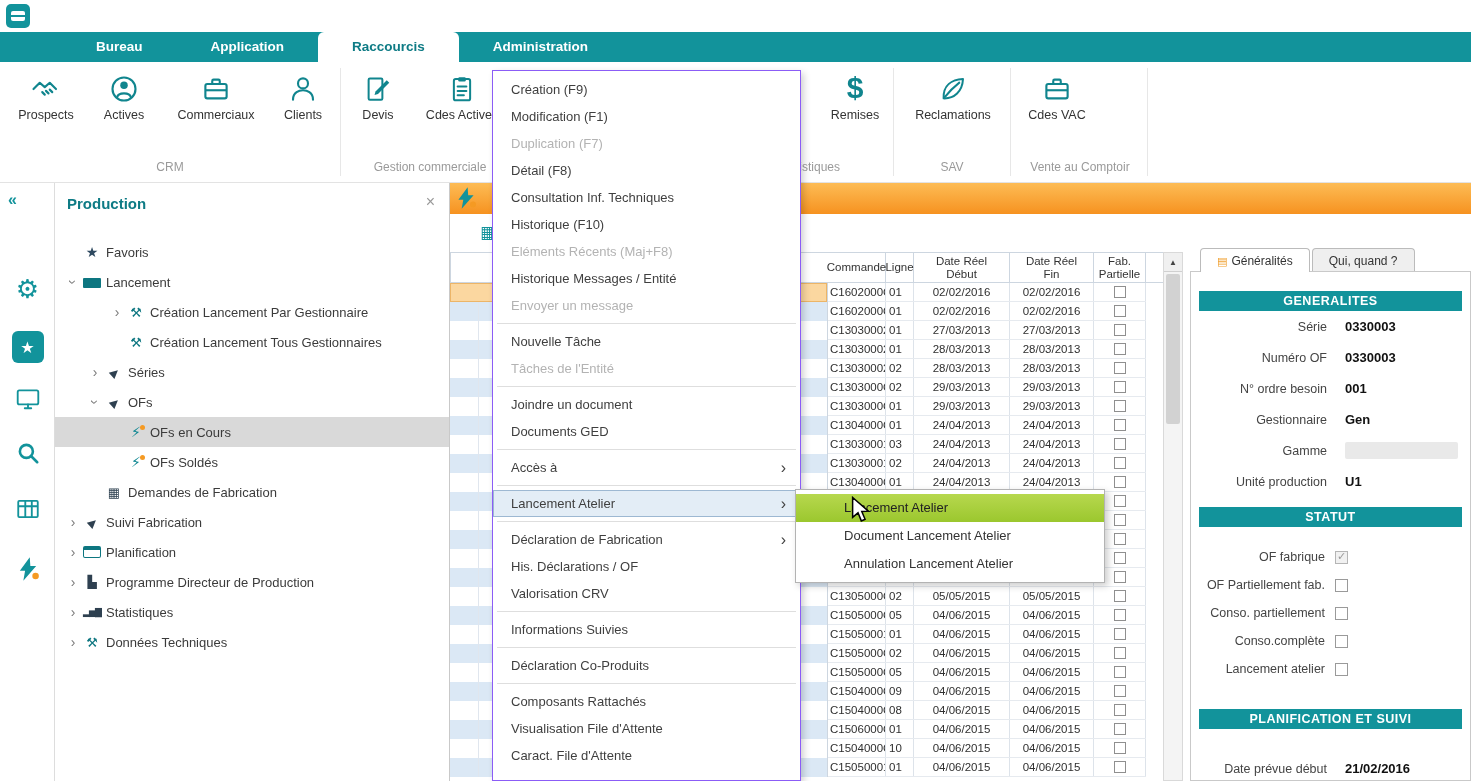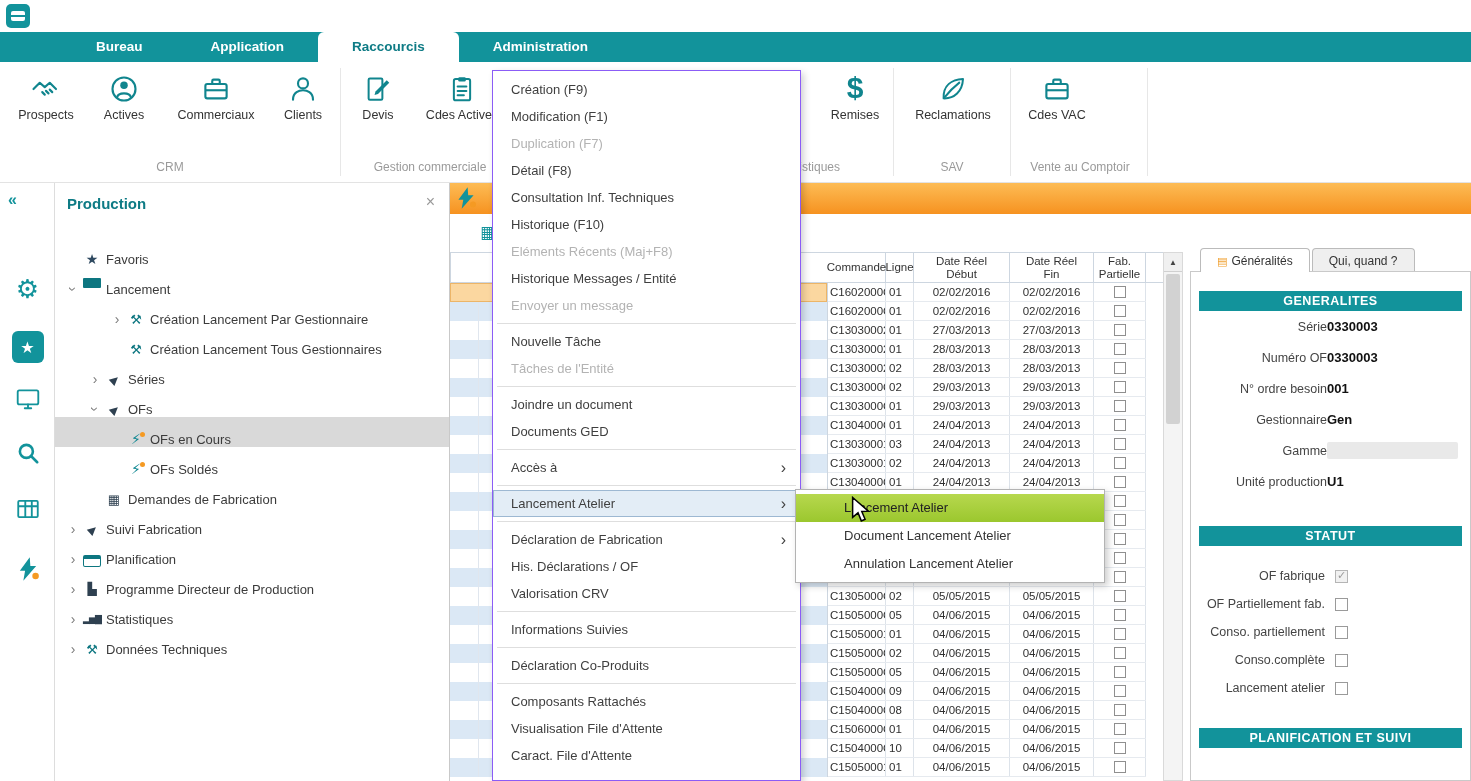--- a/index.html
+++ b/index.html
@@ -49,21 +49,21 @@
   .gear-glyph::before{content:"⚙";font-size:26px;color:#12939b}
   .star-tile{width:32px;height:32px;background:#12939b;border-radius:6px;display:flex;align-items:center;justify-content:center;color:#fff;font-size:16px}
   .star-tile::before{content:"★"}
 
   
   .treepanel{position:absolute;left:55px;top:183px;width:395px;height:598px;background:#fff;border-right:1px solid #c9c9c9}
   .tree-header{position:relative;height:40px}
   .tree-title{position:absolute;left:12px;top:12px;color:#0e7b85;font-weight:bold;font-size:15px}
   .tree-close{position:absolute;right:14px;top:10px;color:#999;font-size:16px;cursor:default}
   .tree-items{padding-top:14px}
-  .tree-item{display:flex;align-items:flex-end;height:30px;cursor:default;white-space:nowrap}
+  .tree-item{display:flex;align-items:center;height:30px;cursor:default;white-space:nowrap}
   .tree-item.selected{background:#d9d9d9}
   .d1{padding-left:8px}.d2{padding-left:30px}.d3{padding-left:52px}
   .chev{width:20px;font-size:14px;color:#7a7a7a;text-align:center;flex:0 0 20px}
   .chev.collapsed::before{content:"›"}
   .chev.expanded::before{content:"›";display:inline-block;transform:rotate(90deg)}
   .t-icon{width:18px;height:16px;margin-right:5px;position:relative;display:flex;align-items:center;justify-content:center;font-size:13px;flex:0 0 18px}
   .t-label{font-size:13px;color:#3b3b3b}
   .star-icon::before{content:"★";color:#2e4960;font-size:14px}
   .folder-icon{width:14px;height:10px;background:#0d7680;border-radius:1px;align-self:center;margin-top:2px}
   .folder-icon::before{content:"";position:absolute;top:1px;left:2px;width:7px;height:3px;background:#0d7680;border-radius:1px 1px 0 0}
@@ -106,26 +106,26 @@
 
   
   .sidepanel{position:absolute;left:1190px;top:248px;width:281px;height:533px;background:#fff;z-index:3}
   .tabs{position:absolute;left:10px;top:0;height:24px;display:flex;gap:2px}
   .tab{height:24px;padding:0 16px;display:flex;align-items:center;font-size:12px;color:#333;background:#efefef;border:1px solid #bbb;border-bottom:none;border-radius:4px 4px 0 0;cursor:default;white-space:nowrap}
   .tab.active{background:#fff;position:relative;z-index:2}
   .tab-icon{margin-right:4px}
   .tab-icon::before{content:"▤";color:#f0a030;font-size:11px}
   .panel-body{position:absolute;left:0;top:23px;right:0;bottom:0;background:#fff;border:1px solid #c9c9c9;padding:6px 8px 0 8px}
   .sec-title{background:#12939b;color:#fff;font-weight:bold;font-size:12.5px;height:20px;line-height:20px;text-align:center;letter-spacing:.5px;margin-top:13px}
-  .sec-title.statut{margin-top:29px}
+  .sec-title.statut{margin-top:10px}
   .sec-title.plan{margin-top:26px}
   .field-row{height:31px;display:flex;align-items:center}
   .field-row.last{margin-top:24px}
   .f-label{width:128px;text-align:right;color:#444;font-size:12.5px;white-space:nowrap}
-  .f-value{margin-left:0;font-weight:bold;font-size:13px;color:#111;flex:1}
+  .f-value{margin-left:18px;font-weight:bold;font-size:13px;color:#111;flex:1}
   .f-value.empty{background:#e9e9e9;height:17px;border-radius:2px;margin-right:4px}
   .checks{margin-top:16px}
   .check-row{height:28px;display:flex;align-items:center}
   .check-row .f-label{width:126px}
   .p-check{width:13px;height:13px;border:1px solid #9a9a9a;background:#fff;margin-left:10px;position:relative}
   .p-check.checked-disabled{background:#f1f1f1;border-color:#b5b5b5}
   .p-check.checked-disabled::after{content:"✓";position:absolute;left:1px;top:-2px;font-size:11px;color:#9a9a9a}
 
   
   .ctxmenu{position:absolute;left:492px;top:70px;width:309px;height:711px;background:#fff;border:1px solid #8b5cf6;box-shadow:3px 3px 7px rgba(0,0,0,.18);padding-top:5px;z-index:50;overflow:hidden}

